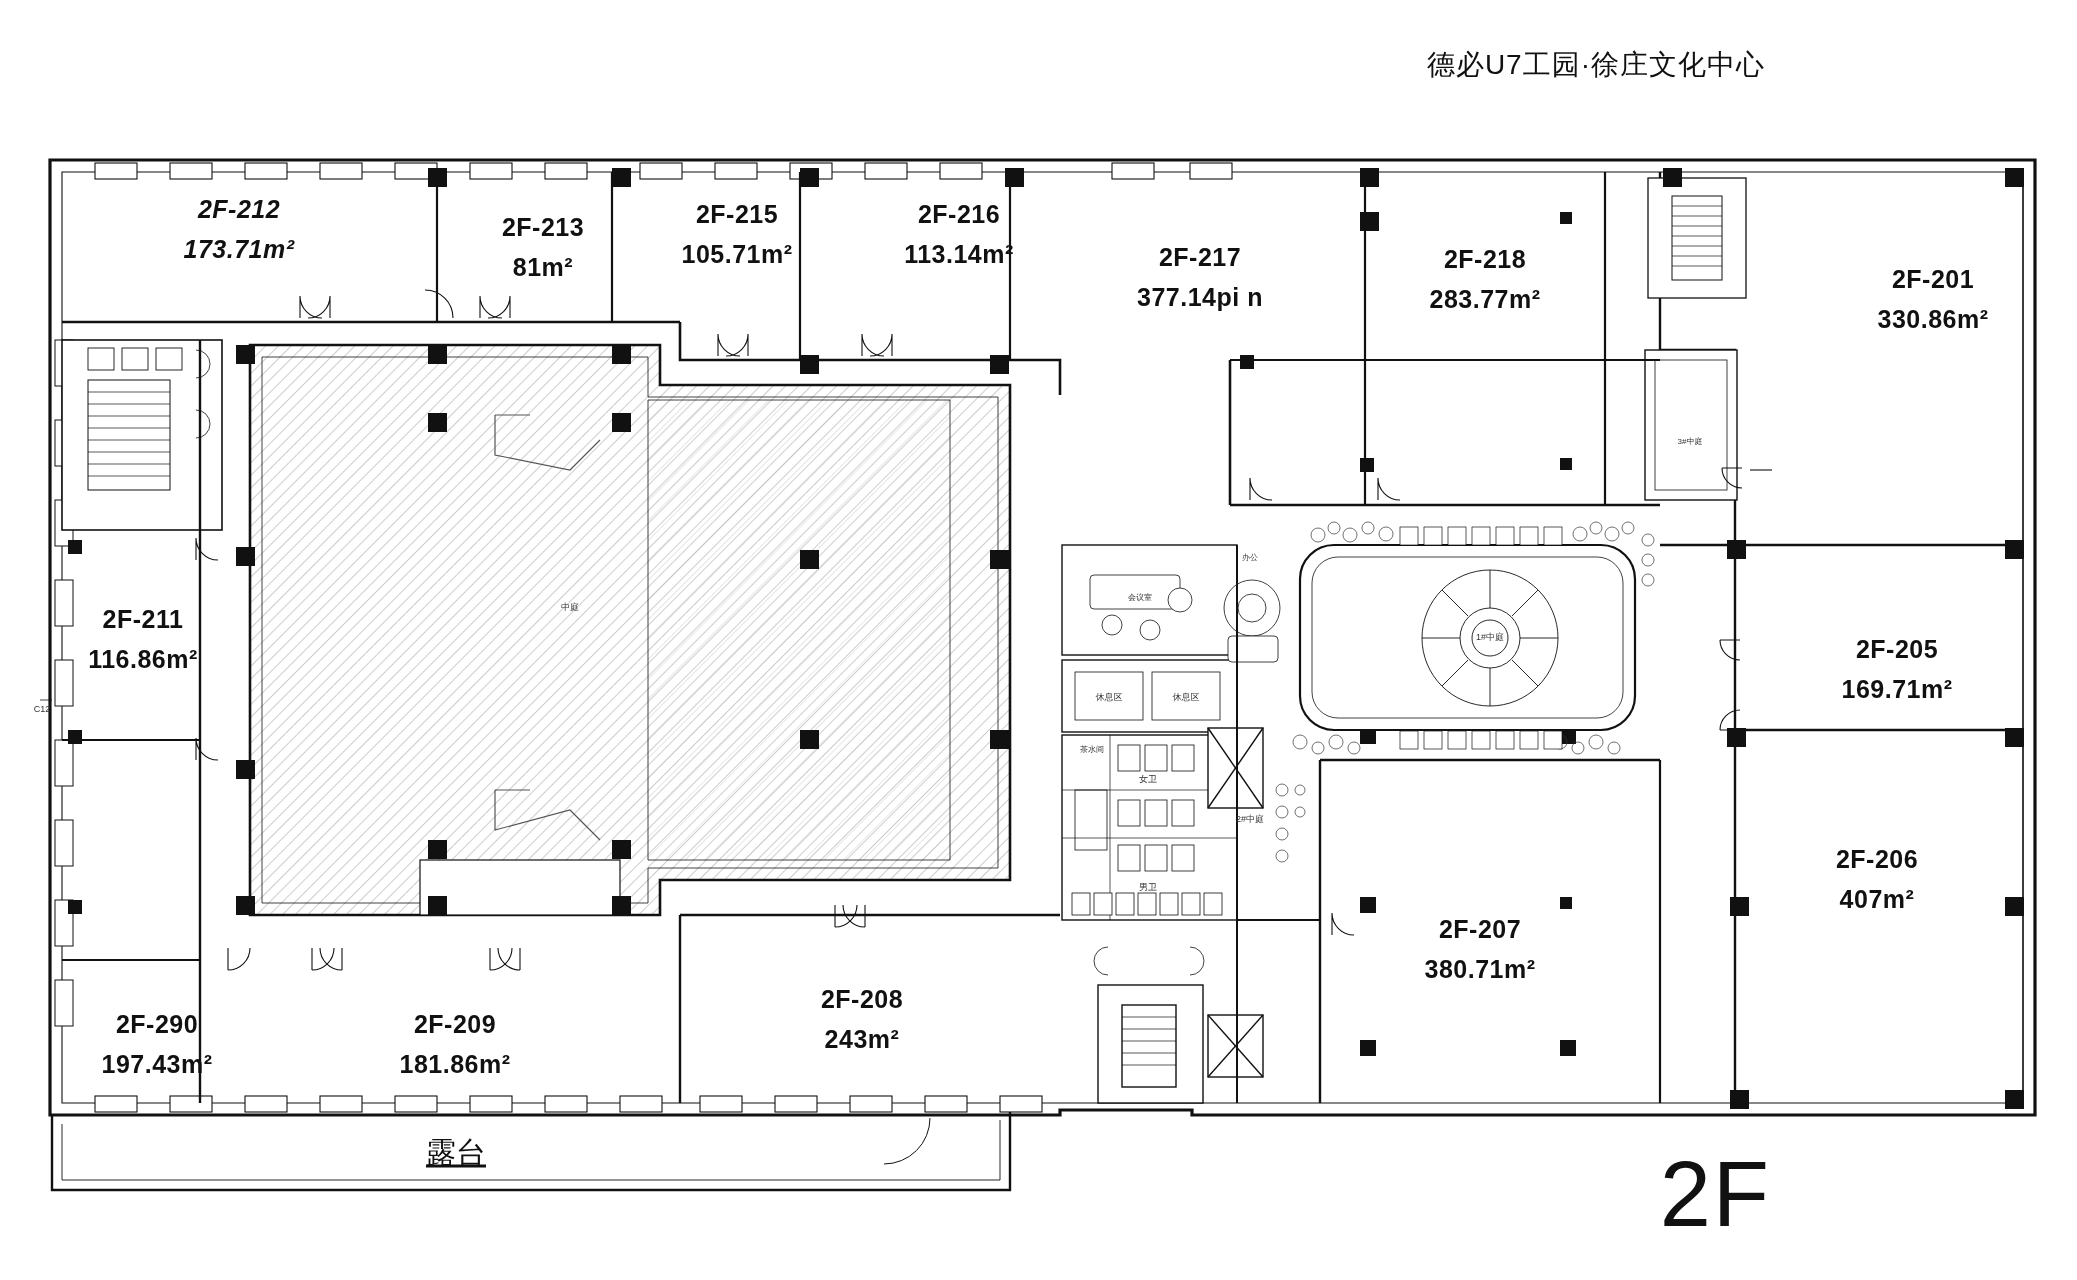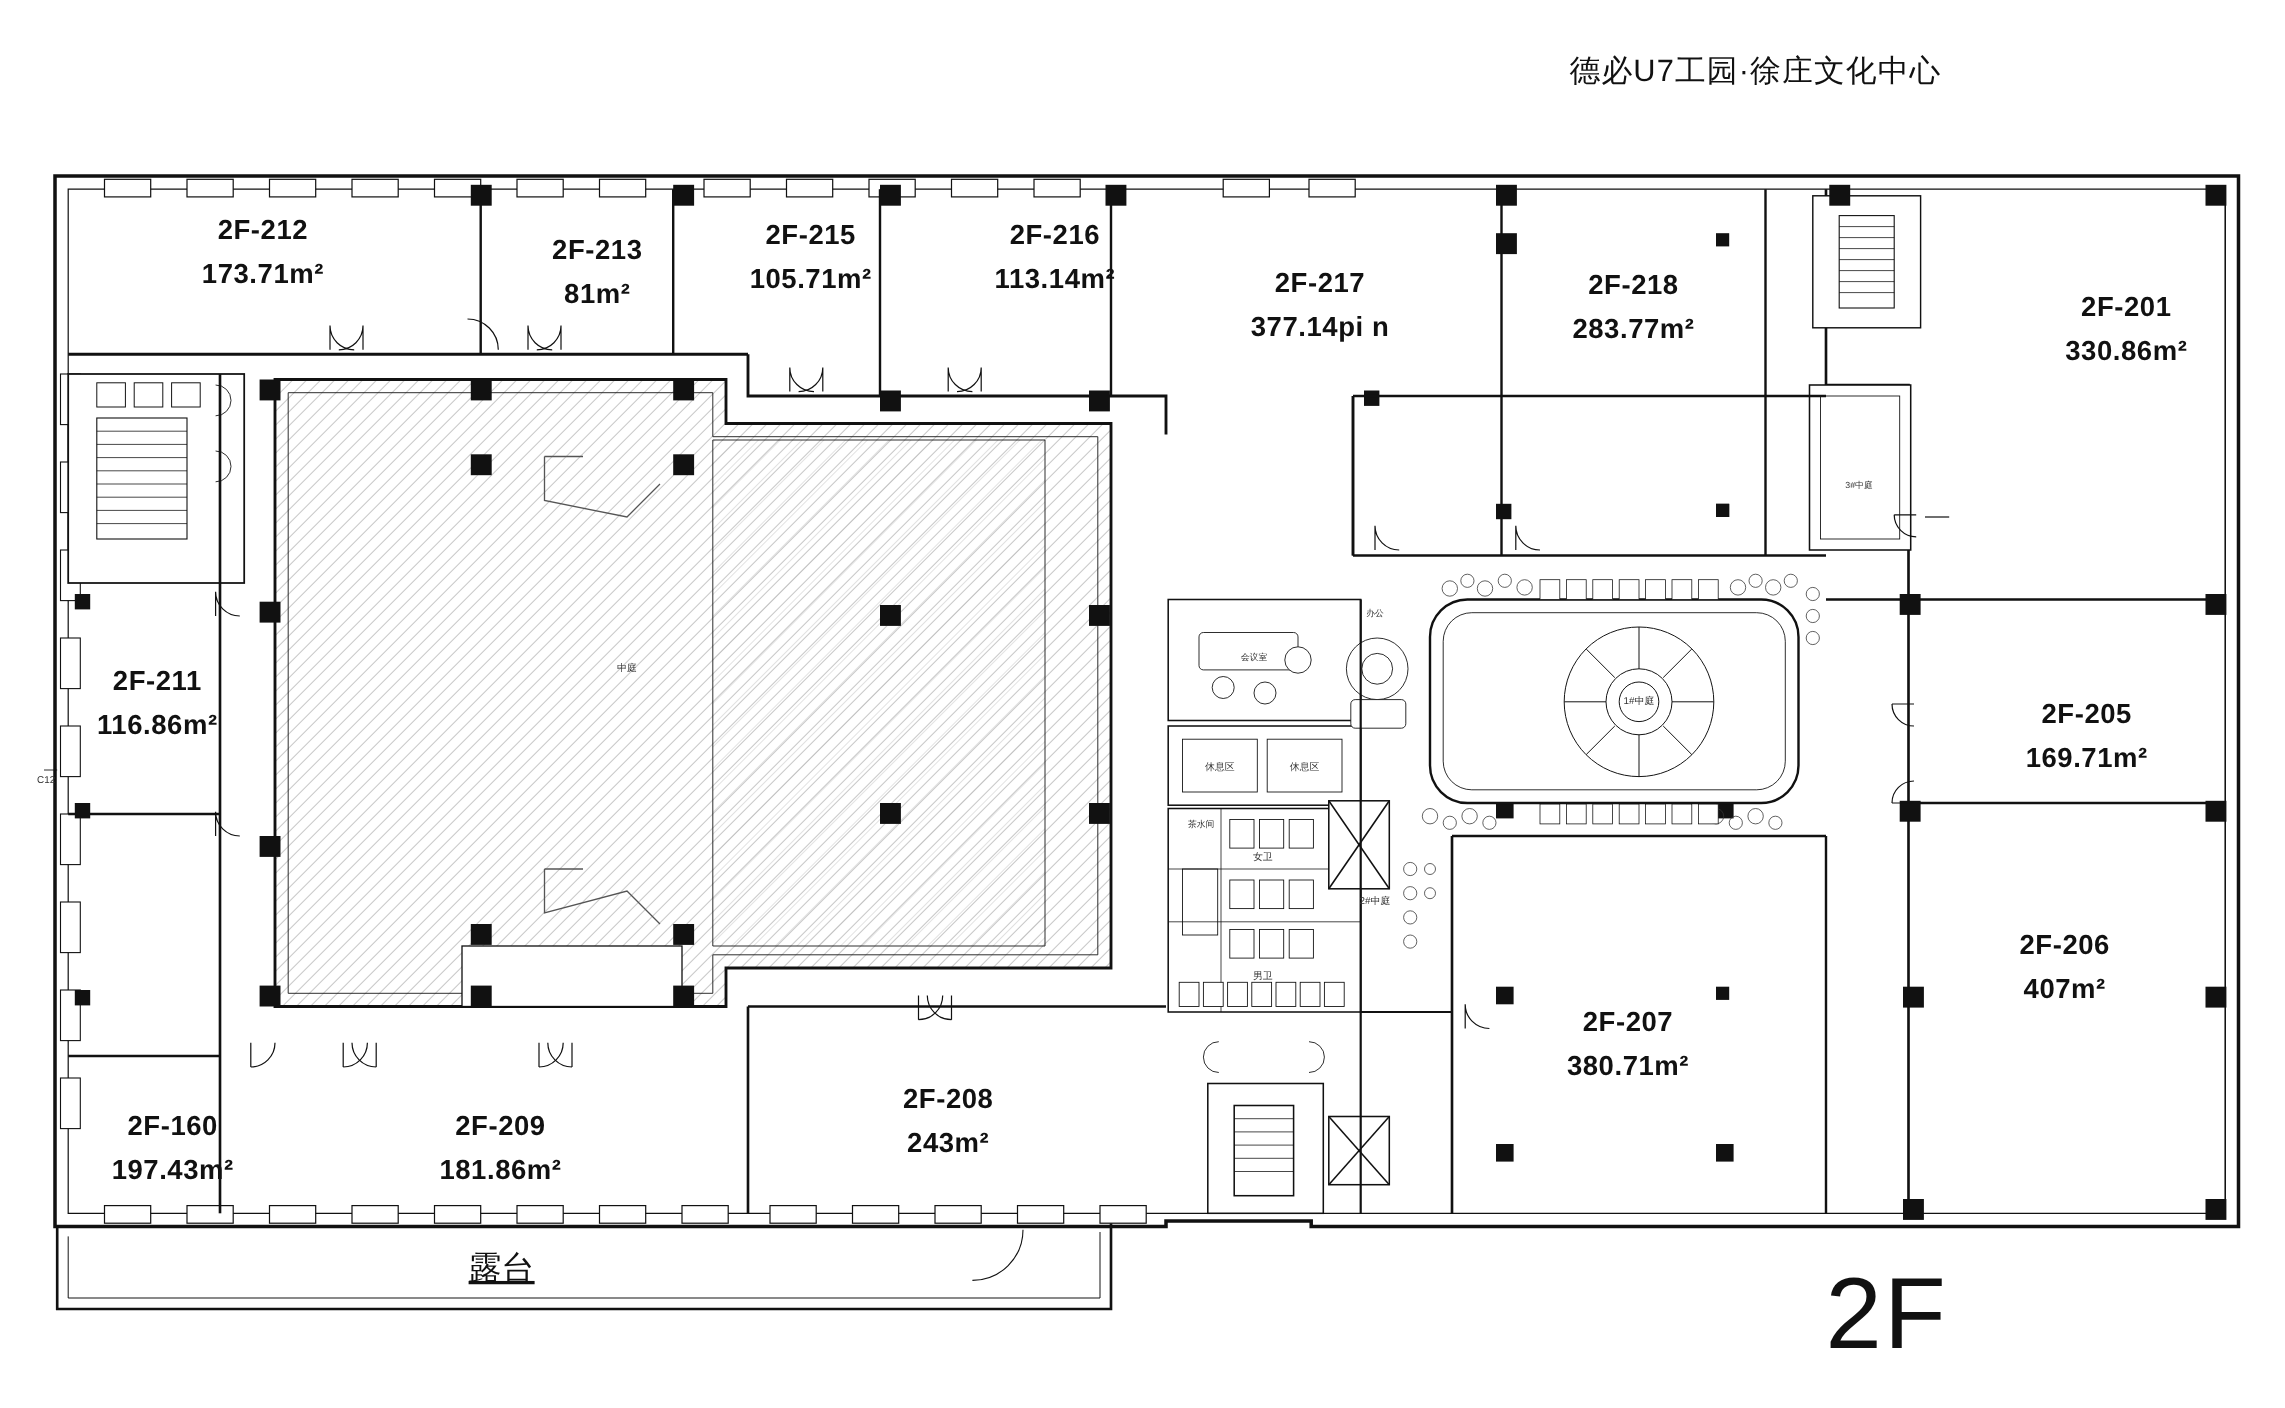--- a/index.html
+++ b/index.html
@@ -468,21 +468,21 @@
       <text x="1186" y="700" font-size="9" text-anchor="middle">休息区</text>
       <text x="1092" y="752" font-size="8" text-anchor="middle">茶水间</text>
       <text x="1148" y="782" font-size="9" text-anchor="middle">女卫</text>
       <text x="1148" y="890" font-size="9" text-anchor="middle">男卫</text>
       <text x="1140" y="600" font-size="8" text-anchor="middle">会议室</text>
       <text x="42" y="712" font-size="9" text-anchor="middle">C12</text>
       <text x="570" y="610" font-size="9" text-anchor="middle">中庭</text>
     </g>
   </svg>
 
-  <div class="room-label" style="left:239px; top:230px;">
+  <div class="room-label" style="left:239px; top:230px;font-style:italic;">
     <span class="rname">2F-212</span>
     <span class="rarea">173.71m²</span>
   </div>
   <div class="room-label" style="left:543px; top:248px;">
     <span class="rname">2F-213</span>
     <span class="rarea">81m²</span>
   </div>
   <div class="room-label" style="left:737px; top:235px;">
     <span class="rname">2F-215</span>
     <span class="rarea">105.71m²</span>
@@ -521,21 +521,21 @@
   </div>
   <div class="room-label" style="left:862px; top:1020px;">
     <span class="rname">2F-208</span>
     <span class="rarea">243m²</span>
   </div>
   <div class="room-label" style="left:455px; top:1045px;">
     <span class="rname">2F-209</span>
     <span class="rarea">181.86m²</span>
   </div>
   <div class="room-label" style="left:157px; top:1045px;">
-    <span class="rname">2F-160</span>
+    <span class="rname">2F-290</span>
     <span class="rarea">197.43m²</span>
   </div>
 
   <div class="terrace-label" style="left:456px; top:1153px;">露台</div>
 
   <div class="floor-badge">2F</div>
 
 </div>
 
 </body></html>

